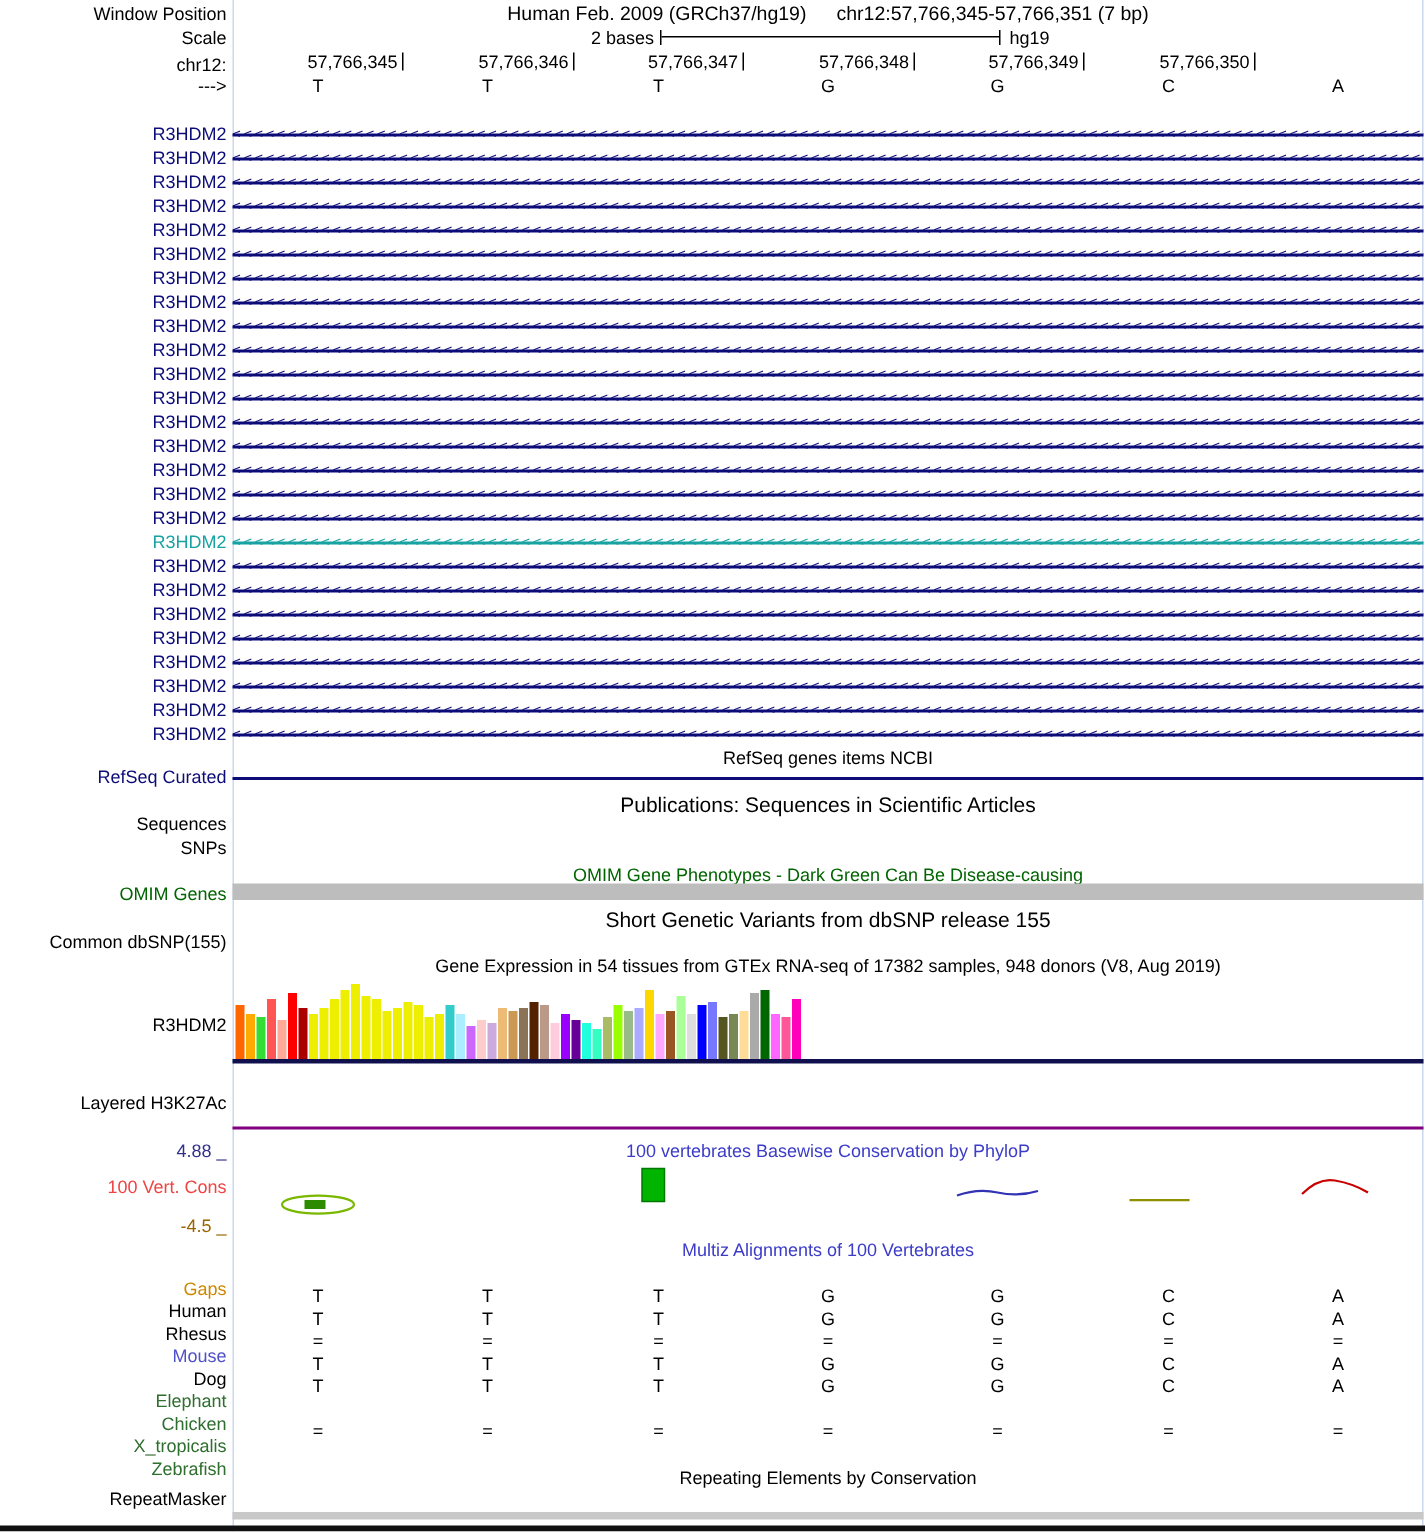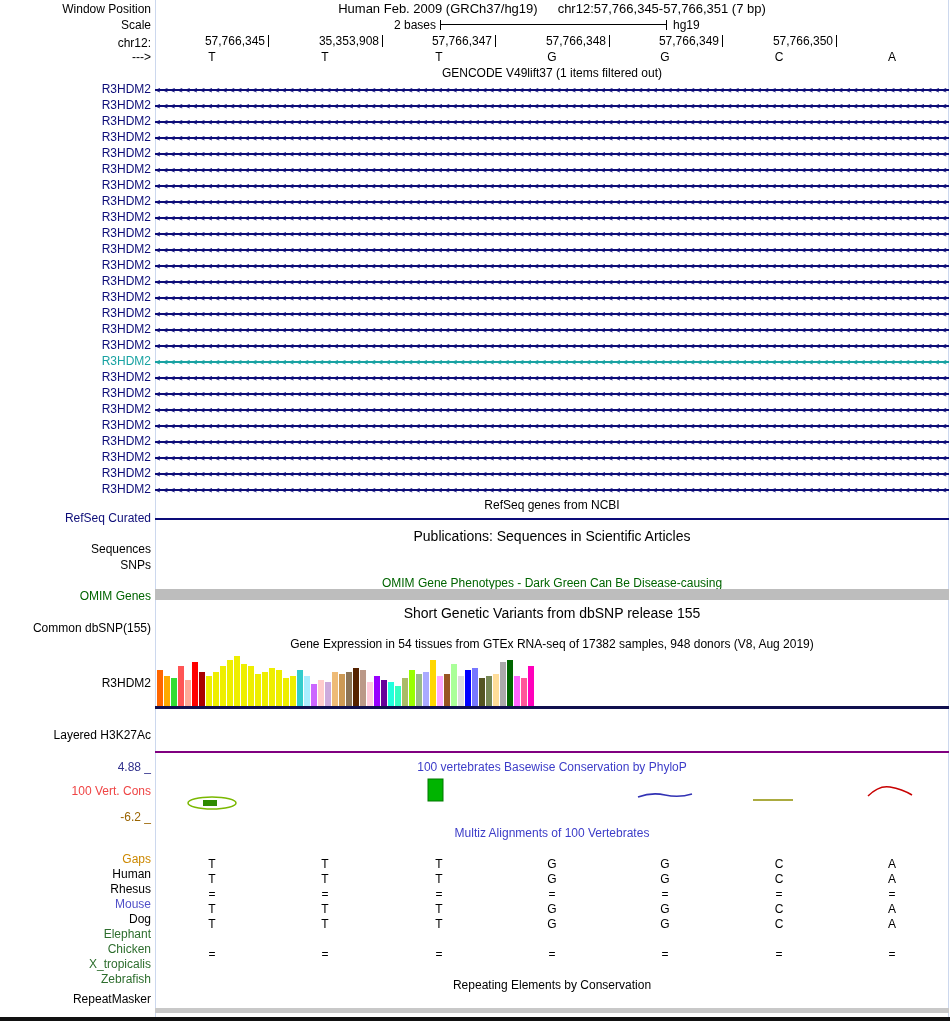--- a/index.html
+++ b/index.html
@@ -50,21 +50,21 @@
   <div class="scalebar">
       <div class="scalebar-line"></div>
     </div>
   <div style="position:absolute;left:673px;top:18px">hg19</div>
 
   <div class="lbl" style="top:36px">chr12:</div>
   <div class="track" style="top:35px;height:13px">
       <div class="coord-tick" style="left: 113px;"></div>
       <div class="coord-num" style="right: 684px;">57,766,345</div>
       <div class="coord-tick" style="left: 227px;"></div>
-      <div class="coord-num" style="right: 570px;">35,353,908</div>
+      <div class="coord-num" style="right: 570px;">57,766,346</div>
       <div class="coord-tick" style="left: 340px;"></div>
       <div class="coord-num" style="right: 457px;">57,766,347</div>
       <div class="coord-tick" style="left: 454px;"></div>
       <div class="coord-num" style="right: 343px;">57,766,348</div>
       <div class="coord-tick" style="left: 567px;"></div>
       <div class="coord-num" style="right: 230px;">57,766,349</div>
       <div class="coord-tick" style="left: 681px;"></div>
       <div class="coord-num" style="right: 116px;">57,766,350</div>
     </div>
 
@@ -72,21 +72,20 @@
   <div class="track baserow" style="top:50px">
       <span class="base" style="left: 57px;">T</span>
       <span class="base" style="left: 170px;">T</span>
       <span class="base" style="left: 284px;">T</span>
       <span class="base" style="left: 397px;">G</span>
       <span class="base" style="left: 510px;">G</span>
       <span class="base" style="left: 624px;">C</span>
       <span class="base" style="left: 737px;">A</span>
     </div>
 
-  <div class="title" style="top:66px">GENCODE V49lift37 (1 items filtered out)</div>
   <div>
       <div class="gene-row" style="top: 81px;">
         <div class="lbl" style="color: rgb(12, 12, 120);">R3HDM2</div>
         <div class="gene-line" style="background: rgb(12, 12, 120);"></div>
         <div class="gene-arrows" style="color: rgb(12, 12, 120);">&lt;&lt;&lt;&lt;&lt;&lt;&lt;&lt;&lt;&lt;&lt;&lt;&lt;&lt;&lt;&lt;&lt;&lt;&lt;&lt;&lt;&lt;&lt;&lt;&lt;&lt;&lt;&lt;&lt;&lt;&lt;&lt;&lt;&lt;&lt;&lt;&lt;&lt;&lt;&lt;&lt;&lt;&lt;&lt;&lt;&lt;&lt;&lt;&lt;&lt;&lt;&lt;&lt;&lt;&lt;&lt;&lt;&lt;&lt;&lt;&lt;&lt;&lt;&lt;&lt;&lt;&lt;&lt;&lt;&lt;&lt;&lt;&lt;&lt;&lt;&lt;&lt;&lt;&lt;&lt;&lt;&lt;&lt;&lt;&lt;&lt;&lt;&lt;&lt;&lt;&lt;&lt;&lt;&lt;&lt;&lt;&lt;&lt;&lt;&lt;&lt;&lt;&lt;&lt;&lt;&lt;&lt;&lt;&lt;&lt;&lt;&lt;&lt;&lt;&lt;&lt;&lt;&lt;&lt;&lt;&lt;&lt;&lt;&lt;&lt;&lt;&lt;&lt;&lt;&lt;</div>
       </div>
       <div class="gene-row" style="top: 97px;">
         <div class="lbl" style="color: rgb(12, 12, 120);">R3HDM2</div>
         <div class="gene-line" style="background: rgb(12, 12, 120);"></div>
         <div class="gene-arrows" style="color: rgb(12, 12, 120);">&lt;&lt;&lt;&lt;&lt;&lt;&lt;&lt;&lt;&lt;&lt;&lt;&lt;&lt;&lt;&lt;&lt;&lt;&lt;&lt;&lt;&lt;&lt;&lt;&lt;&lt;&lt;&lt;&lt;&lt;&lt;&lt;&lt;&lt;&lt;&lt;&lt;&lt;&lt;&lt;&lt;&lt;&lt;&lt;&lt;&lt;&lt;&lt;&lt;&lt;&lt;&lt;&lt;&lt;&lt;&lt;&lt;&lt;&lt;&lt;&lt;&lt;&lt;&lt;&lt;&lt;&lt;&lt;&lt;&lt;&lt;&lt;&lt;&lt;&lt;&lt;&lt;&lt;&lt;&lt;&lt;&lt;&lt;&lt;&lt;&lt;&lt;&lt;&lt;&lt;&lt;&lt;&lt;&lt;&lt;&lt;&lt;&lt;&lt;&lt;&lt;&lt;&lt;&lt;&lt;&lt;&lt;&lt;&lt;&lt;&lt;&lt;&lt;&lt;&lt;&lt;&lt;&lt;&lt;&lt;&lt;&lt;&lt;&lt;&lt;&lt;&lt;&lt;&lt;&lt;</div>
@@ -206,21 +205,21 @@
         <div class="gene-line" style="background: rgb(12, 12, 120);"></div>
         <div class="gene-arrows" style="color: rgb(12, 12, 120);">&lt;&lt;&lt;&lt;&lt;&lt;&lt;&lt;&lt;&lt;&lt;&lt;&lt;&lt;&lt;&lt;&lt;&lt;&lt;&lt;&lt;&lt;&lt;&lt;&lt;&lt;&lt;&lt;&lt;&lt;&lt;&lt;&lt;&lt;&lt;&lt;&lt;&lt;&lt;&lt;&lt;&lt;&lt;&lt;&lt;&lt;&lt;&lt;&lt;&lt;&lt;&lt;&lt;&lt;&lt;&lt;&lt;&lt;&lt;&lt;&lt;&lt;&lt;&lt;&lt;&lt;&lt;&lt;&lt;&lt;&lt;&lt;&lt;&lt;&lt;&lt;&lt;&lt;&lt;&lt;&lt;&lt;&lt;&lt;&lt;&lt;&lt;&lt;&lt;&lt;&lt;&lt;&lt;&lt;&lt;&lt;&lt;&lt;&lt;&lt;&lt;&lt;&lt;&lt;&lt;&lt;&lt;&lt;&lt;&lt;&lt;&lt;&lt;&lt;&lt;&lt;&lt;&lt;&lt;&lt;&lt;&lt;&lt;&lt;&lt;&lt;&lt;&lt;&lt;&lt;</div>
       </div>
       <div class="gene-row" style="top: 481px;">
         <div class="lbl" style="color: rgb(12, 12, 120);">R3HDM2</div>
         <div class="gene-line" style="background: rgb(12, 12, 120);"></div>
         <div class="gene-arrows" style="color: rgb(12, 12, 120);">&lt;&lt;&lt;&lt;&lt;&lt;&lt;&lt;&lt;&lt;&lt;&lt;&lt;&lt;&lt;&lt;&lt;&lt;&lt;&lt;&lt;&lt;&lt;&lt;&lt;&lt;&lt;&lt;&lt;&lt;&lt;&lt;&lt;&lt;&lt;&lt;&lt;&lt;&lt;&lt;&lt;&lt;&lt;&lt;&lt;&lt;&lt;&lt;&lt;&lt;&lt;&lt;&lt;&lt;&lt;&lt;&lt;&lt;&lt;&lt;&lt;&lt;&lt;&lt;&lt;&lt;&lt;&lt;&lt;&lt;&lt;&lt;&lt;&lt;&lt;&lt;&lt;&lt;&lt;&lt;&lt;&lt;&lt;&lt;&lt;&lt;&lt;&lt;&lt;&lt;&lt;&lt;&lt;&lt;&lt;&lt;&lt;&lt;&lt;&lt;&lt;&lt;&lt;&lt;&lt;&lt;&lt;&lt;&lt;&lt;&lt;&lt;&lt;&lt;&lt;&lt;&lt;&lt;&lt;&lt;&lt;&lt;&lt;&lt;&lt;&lt;&lt;&lt;&lt;&lt;</div>
       </div>
     </div>
 
-  <div class="title" style="top:498px">RefSeq genes from NCBI</div>
+  <div class="title" style="top:498px">RefSeq genes items NCBI</div>
   <div class="lbl" style="top:511px;color:#0c0c78">RefSeq Curated</div>
   <div class="track" style="top:518px;height:2px;background:#0c0c78"></div>
 
   <div class="title small" style="top:529px">Publications: Sequences in Scientific Articles</div>
   <div class="lbl" style="top:542px">Sequences</div>
   <div class="lbl" style="top:558px">SNPs</div>
 
   <div class="title" style="top:576px;color:#006400">OMIM Gene Phenotypes - Dark Green Can Be Disease-causing</div>
   <div class="lbl" style="top:589px;color:#006400">OMIM Genes</div>
   <div class="track" style="top:589px;height:11px;background:#bdbdbd"></div>
@@ -287,21 +286,21 @@
       <div class="gtex-bar" style="height: 40px; background: rgb(255, 0, 187);"></div>
     </div>
   <div class="track" style="top:706px;height:3px;background:#10104e"></div>
 
   <div class="lbl" style="top:728px">Layered H3K27Ac</div>
   <div class="track" style="top:751px;height:2px;background:#800080"></div>
 
   <div class="lbl" style="top:760px;color:#30308c">4.88 _</div>
   <div class="title" style="top:760px;color:#3c3cc8">100 vertebrates Basewise Conservation by PhyloP</div>
   <div class="lbl" style="top:784px;color:#ef4444">100 Vert. Cons</div>
-  <div class="lbl" style="top:810px;color:#9a6400">-6.2 _</div>
+  <div class="lbl" style="top:810px;color:#9a6400">-4.5 _</div>
   <svg class="track" style="top:772px;width:794px;height:46px" viewBox="0 0 794 46">
     <ellipse cx="57" cy="31" rx="24" ry="6" fill="none" stroke="#7ab800" stroke-width="1.5"></ellipse>
     <rect x="48" y="28" width="14" height="6" fill="#2e8b00"></rect>
     <rect x="273" y="7" width="15" height="22" fill="#00b400" stroke="#007800"></rect>
     <path d="M483 25 q14 -5 27 -2 q14 3 27 -1" fill="none" stroke="#3232b4" stroke-width="1.5"></path>
     <path d="M598 28 h40" fill="none" stroke="#8f8f00" stroke-width="1.5"></path>
     <path d="M713 24 q11 -11 22 -9 q12 2 22 8" fill="none" stroke="#c80000" stroke-width="1.5"></path>
   </svg>
 
   <div class="title" style="top:826px;color:#3c3cc8">Multiz Alignments of 100 Vertebrates</div>

